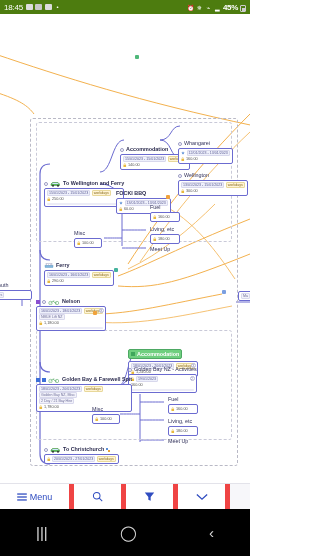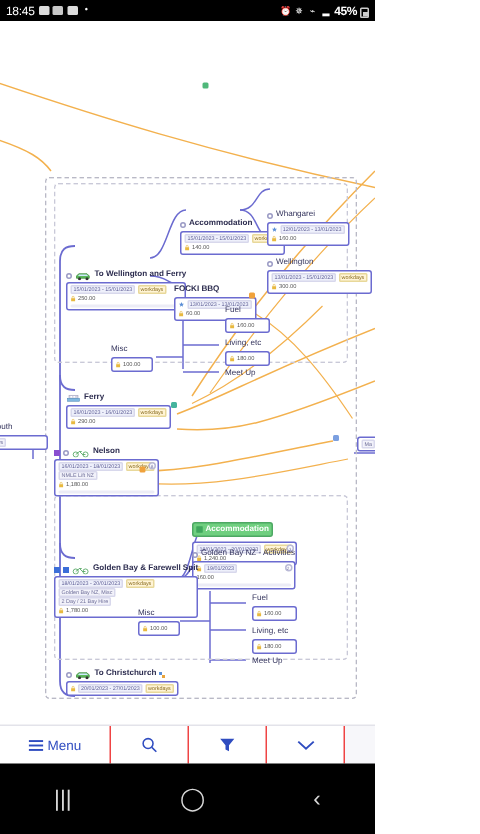--- a/index.html
+++ b/index.html
@@ -5,21 +5,21 @@
   * { margin:0; padding:0; box-sizing:border-box; }
   html,body { width:250px; height:556px; overflow:hidden; }
   body {
     font-family:"Liberation Sans", sans-serif;
     background:#ffffff;
     position:relative;
   }
 
   
   #statusbar {
-    height:14px; background:#000000; color:#fff;
+    height:14px; background:#4d7c0f; color:#fff;
     display:flex; align-items:center; justify-content:space-between;
     padding:0 4px; font-size:7.5px; position:relative; z-index:60;
   }
   #statusbar .left { display:flex; align-items:center; gap:2.5px; }
   #statusbar .right { display:flex; align-items:flex-end; gap:2px; }
   .sbclock { font-size:8px; letter-spacing:-0.2px; }
   .sbicon { display:inline-block; width:7px; height:7px; line-height:7px;
             font-size:6px; text-align:center; }
   .sbbox { background:#dcdcdc; color:#000; border-radius:1px;
            width:7px; height:6px; display:inline-block; }
@@ -113,21 +113,21 @@
   .handle.orange{ background:#f0a23c; }
 
   
   #toolbar {
     position:absolute; left:0; right:0; bottom:47px; height:26px;
     background:#fff; border-top:1px solid #e3e3ea;
     display:flex; align-items:stretch;
   }
   #toolbar .tbtn {
     display:flex; align-items:center; justify-content:center; gap:3px;
-    border-right:1px solid #ef4444; color:#2f4cc0;
+    border-right:5px solid #ef4444; color:#2f4cc0;
   }
   #toolbar .tbtn.menu { width:74px; font-size:9px; }
   #toolbar .tbtn.ico  { width:52px; }
   #toolbar .spacer { flex:1; background:#f7f7fa; }
 
   
   #navbar {
     position:absolute; left:0; right:0; bottom:0; height:47px;
     background:#000; display:flex; align-items:center;
     justify-content:space-around; color:#d9d9d9;

